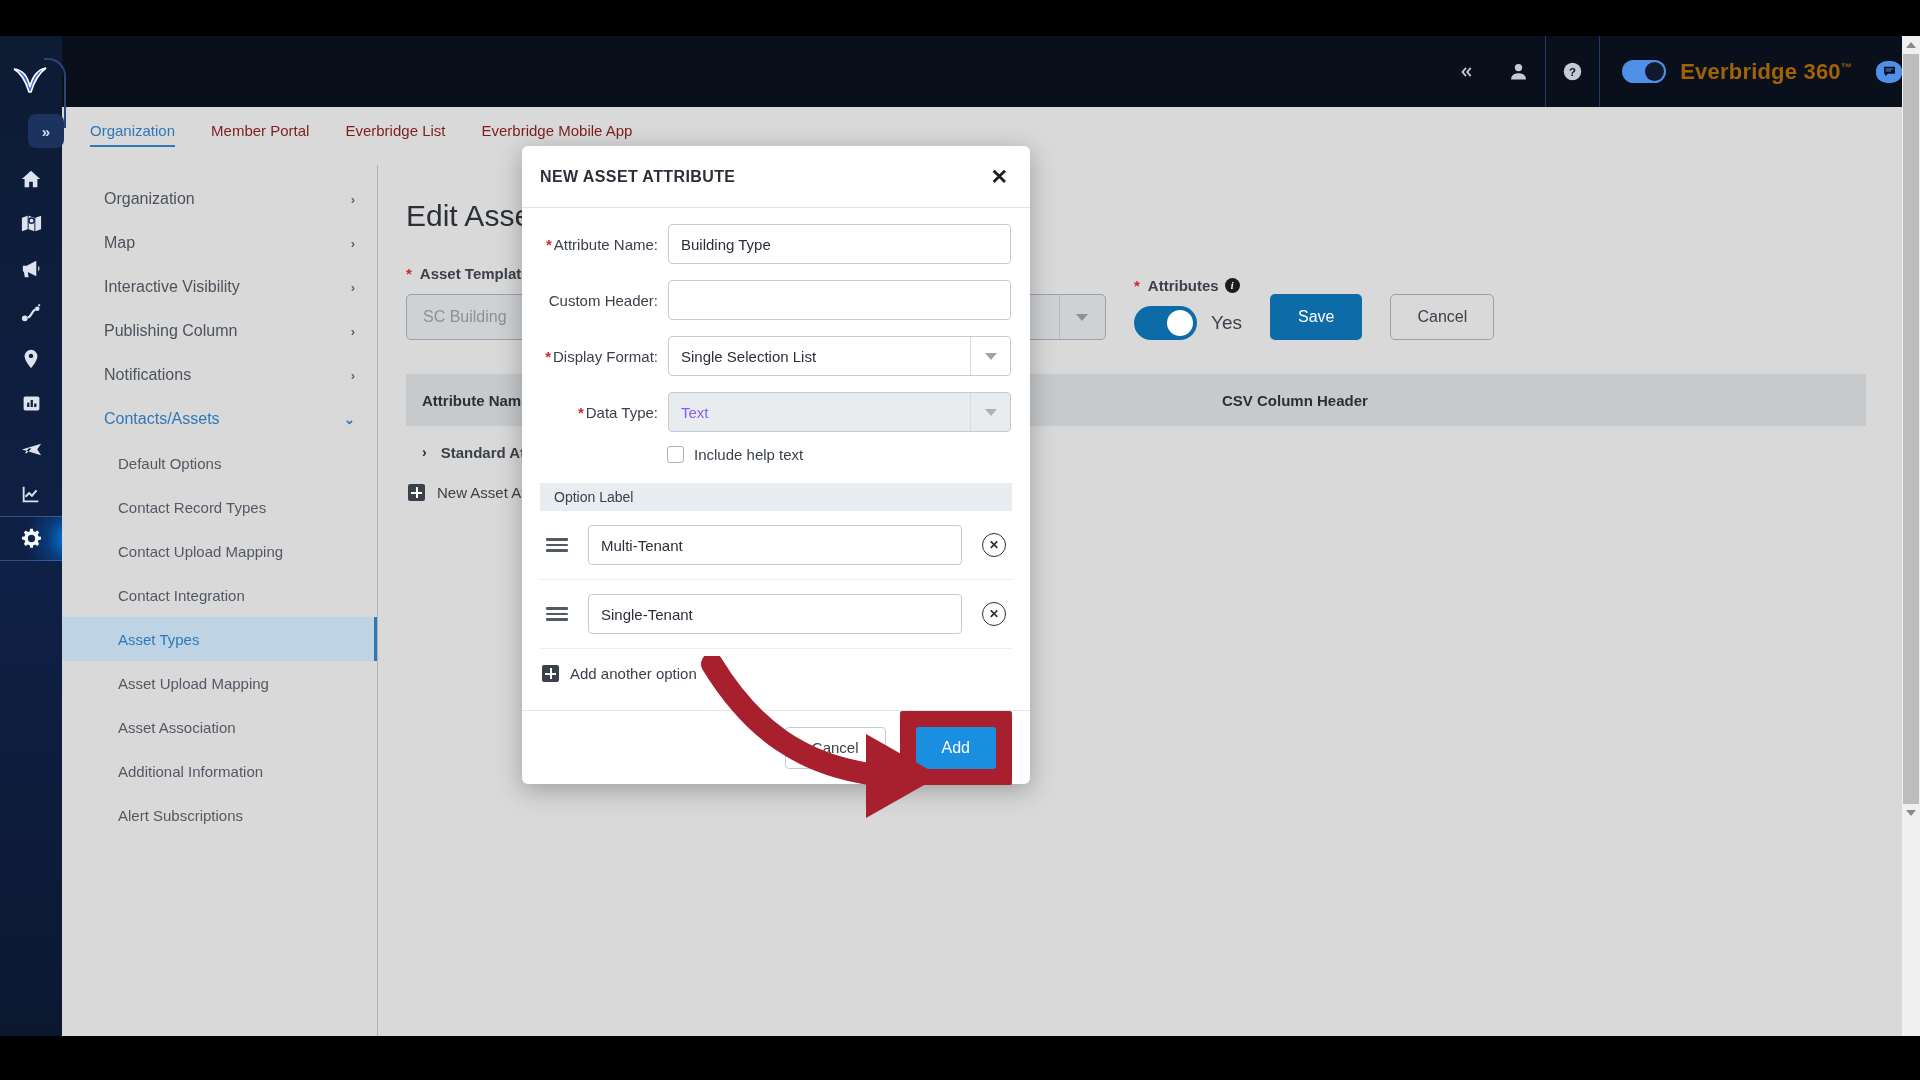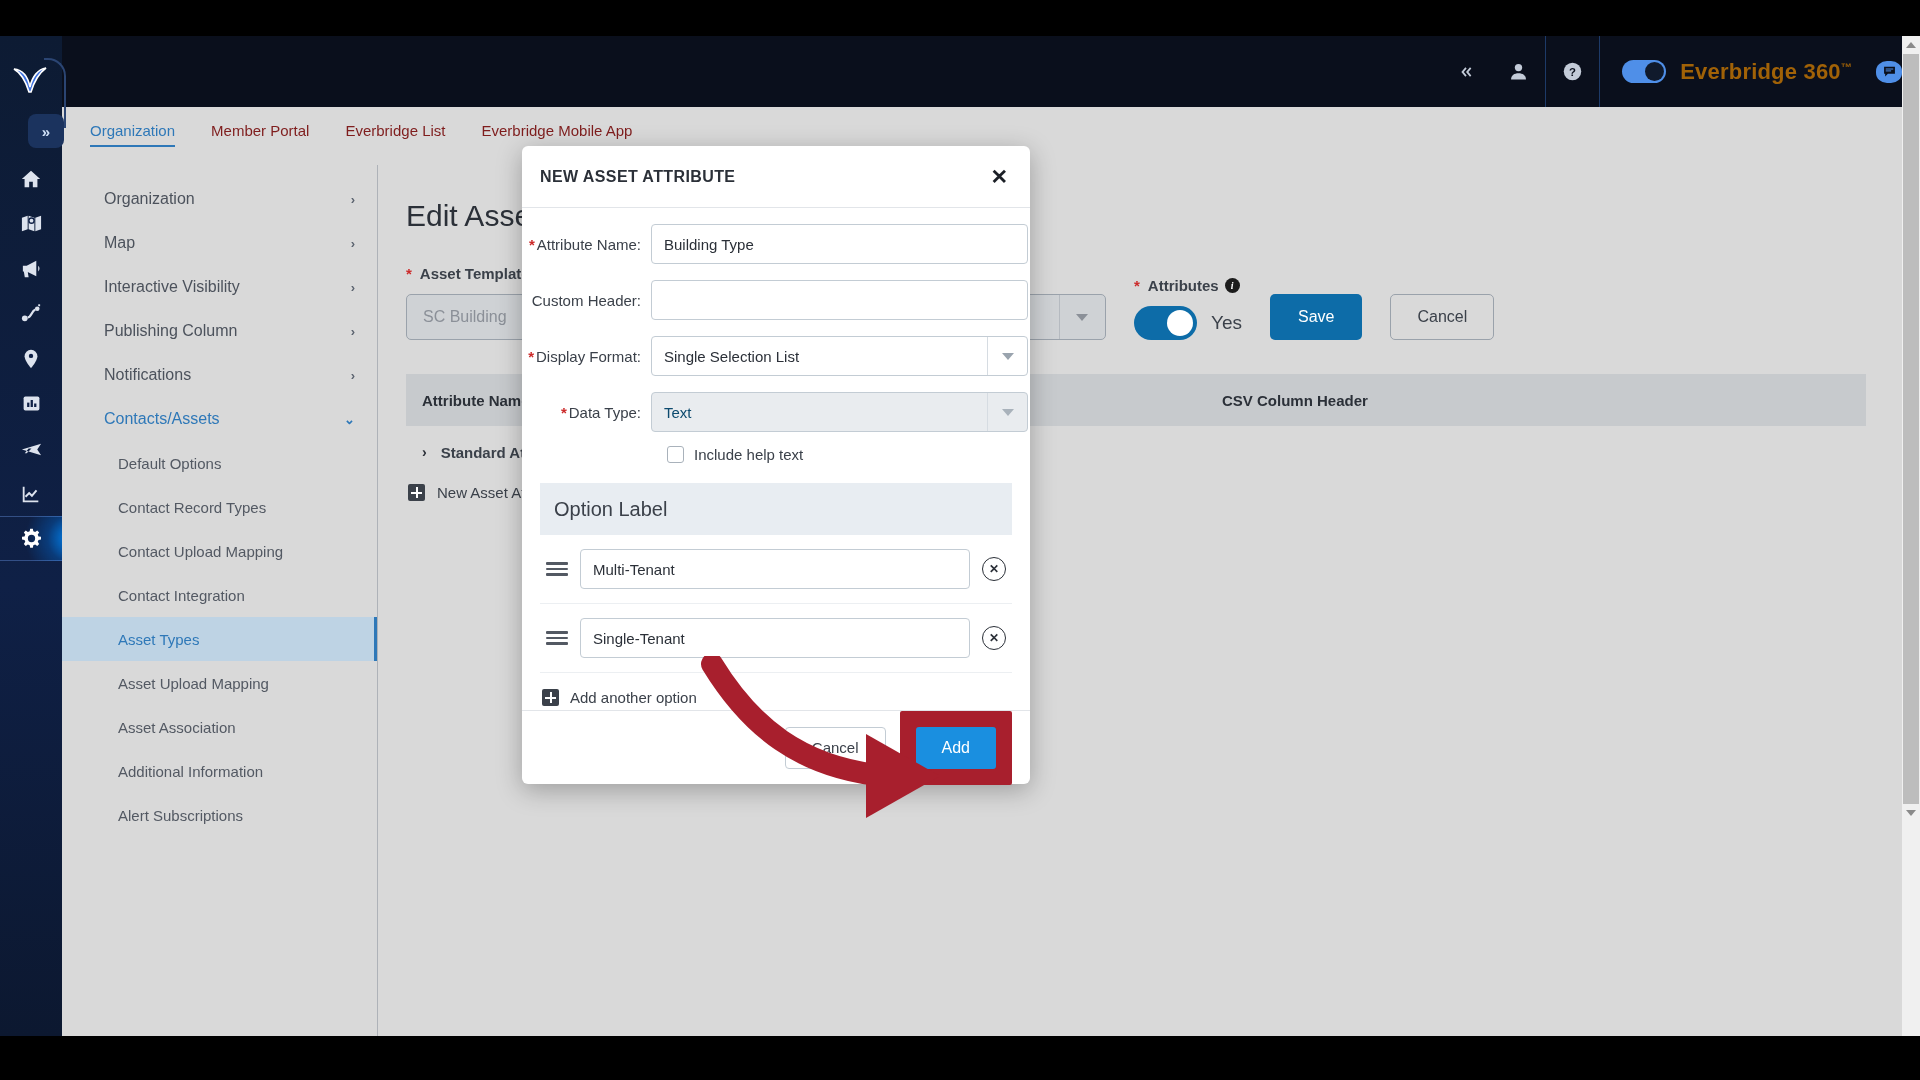--- a/index.html
+++ b/index.html
@@ -261,58 +261,58 @@
     justify-content: space-between;
     padding: 0 22px 0 18px;
     border-bottom: 1px solid #e2e5e9;
   }
   #modal .m-title {
     font-size: 16px; font-weight: bold; color: #2b3038; letter-spacing:.4px;
   }
   #modal .m-close { font-size: 21px; color:#1b1f26; cursor:pointer; line-height:1; font-weight:bold;}
   #modal .m-body { flex: 1; overflow: hidden; }
   .m-field {
-    display:flex; align-items:center; padding: 0 2px; margin-top: 16px;
+    display:flex; align-items:center; padding: 0 19px; margin-top: 16px;
   }
   .m-label {
     width: 127px; flex: none; text-align: right; padding-right: 10px;
     font-size: 15px; color: #3b414a;
   }
   .m-input {
     flex: 1; height: 40px; border: 1px solid #c3ccd4; border-radius: 4px;
     padding: 0 12px; font-size: 15px; color: #2b3038;
     font-family:"Liberation Sans", sans-serif; background:#fff;
   }
   .m-select {
     flex: 1; height: 40px; border: 1px solid #c3ccd4; border-radius: 4px;
     display:flex; align-items:center; justify-content:space-between;
     padding: 0 0 0 12px; font-size: 15px; color:#2b3038; background:#fff;
     cursor:pointer;
   }
-  .m-select.disabled { background:#e9ecef; color:#0c4a6e;justify-content:space-between; }
+  .m-select.disabled { background:#e9ecef; color:#8b5cf6;justify-content:space-between; }
   .m-select .cw {
     width: 40px; height: 38px; display:flex; align-items:center; justify-content:center;
     border-left: 1px solid #d6dce2;
   }
   .m-chk-row {
     display:flex; align-items:center; gap: 10px;
     padding-left: 145px; margin-top: 14px;
     font-size: 15px; color:#3b414a;
   }
   .chkbox {
     width: 17px; height: 17px; border:1px solid #a9b2bb; border-radius:3px; background:#fff;
     cursor:pointer;
   }
   .opt-head {
-    margin: 20px 18px 0 18px; height: 52px; background:#e8edf2;
+    margin: 20px 18px 0 18px; height: 28px; background:#e8edf2;
     display:flex; align-items:center; padding-left: 14px;
-    font-size: 20px; color:#3b414a;
+    font-size: 14px; color:#3b414a;
   }
   .opt-row {
-    display:flex; align-items:center; gap: 12px;
+    display:flex; align-items:center; gap: 20px;
     margin: 0 18px; padding: 14px 0;
     border-bottom: 1px solid #eceff2;
   }
   .grip { width: 22px; display:flex; flex-direction:column; gap:3px; margin-left:6px; cursor:grab;}
   .grip i { display:block; height:2.5px; background:#53596 3; background:#535963; border-radius:1px;}
   .opt-input {
     flex: 1; height: 40px; border:1px solid #c3ccd4; border-radius:4px;
     padding: 0 12px; font-size:15px; color:#2b3038;
     font-family:"Liberation Sans", sans-serif;
   }

